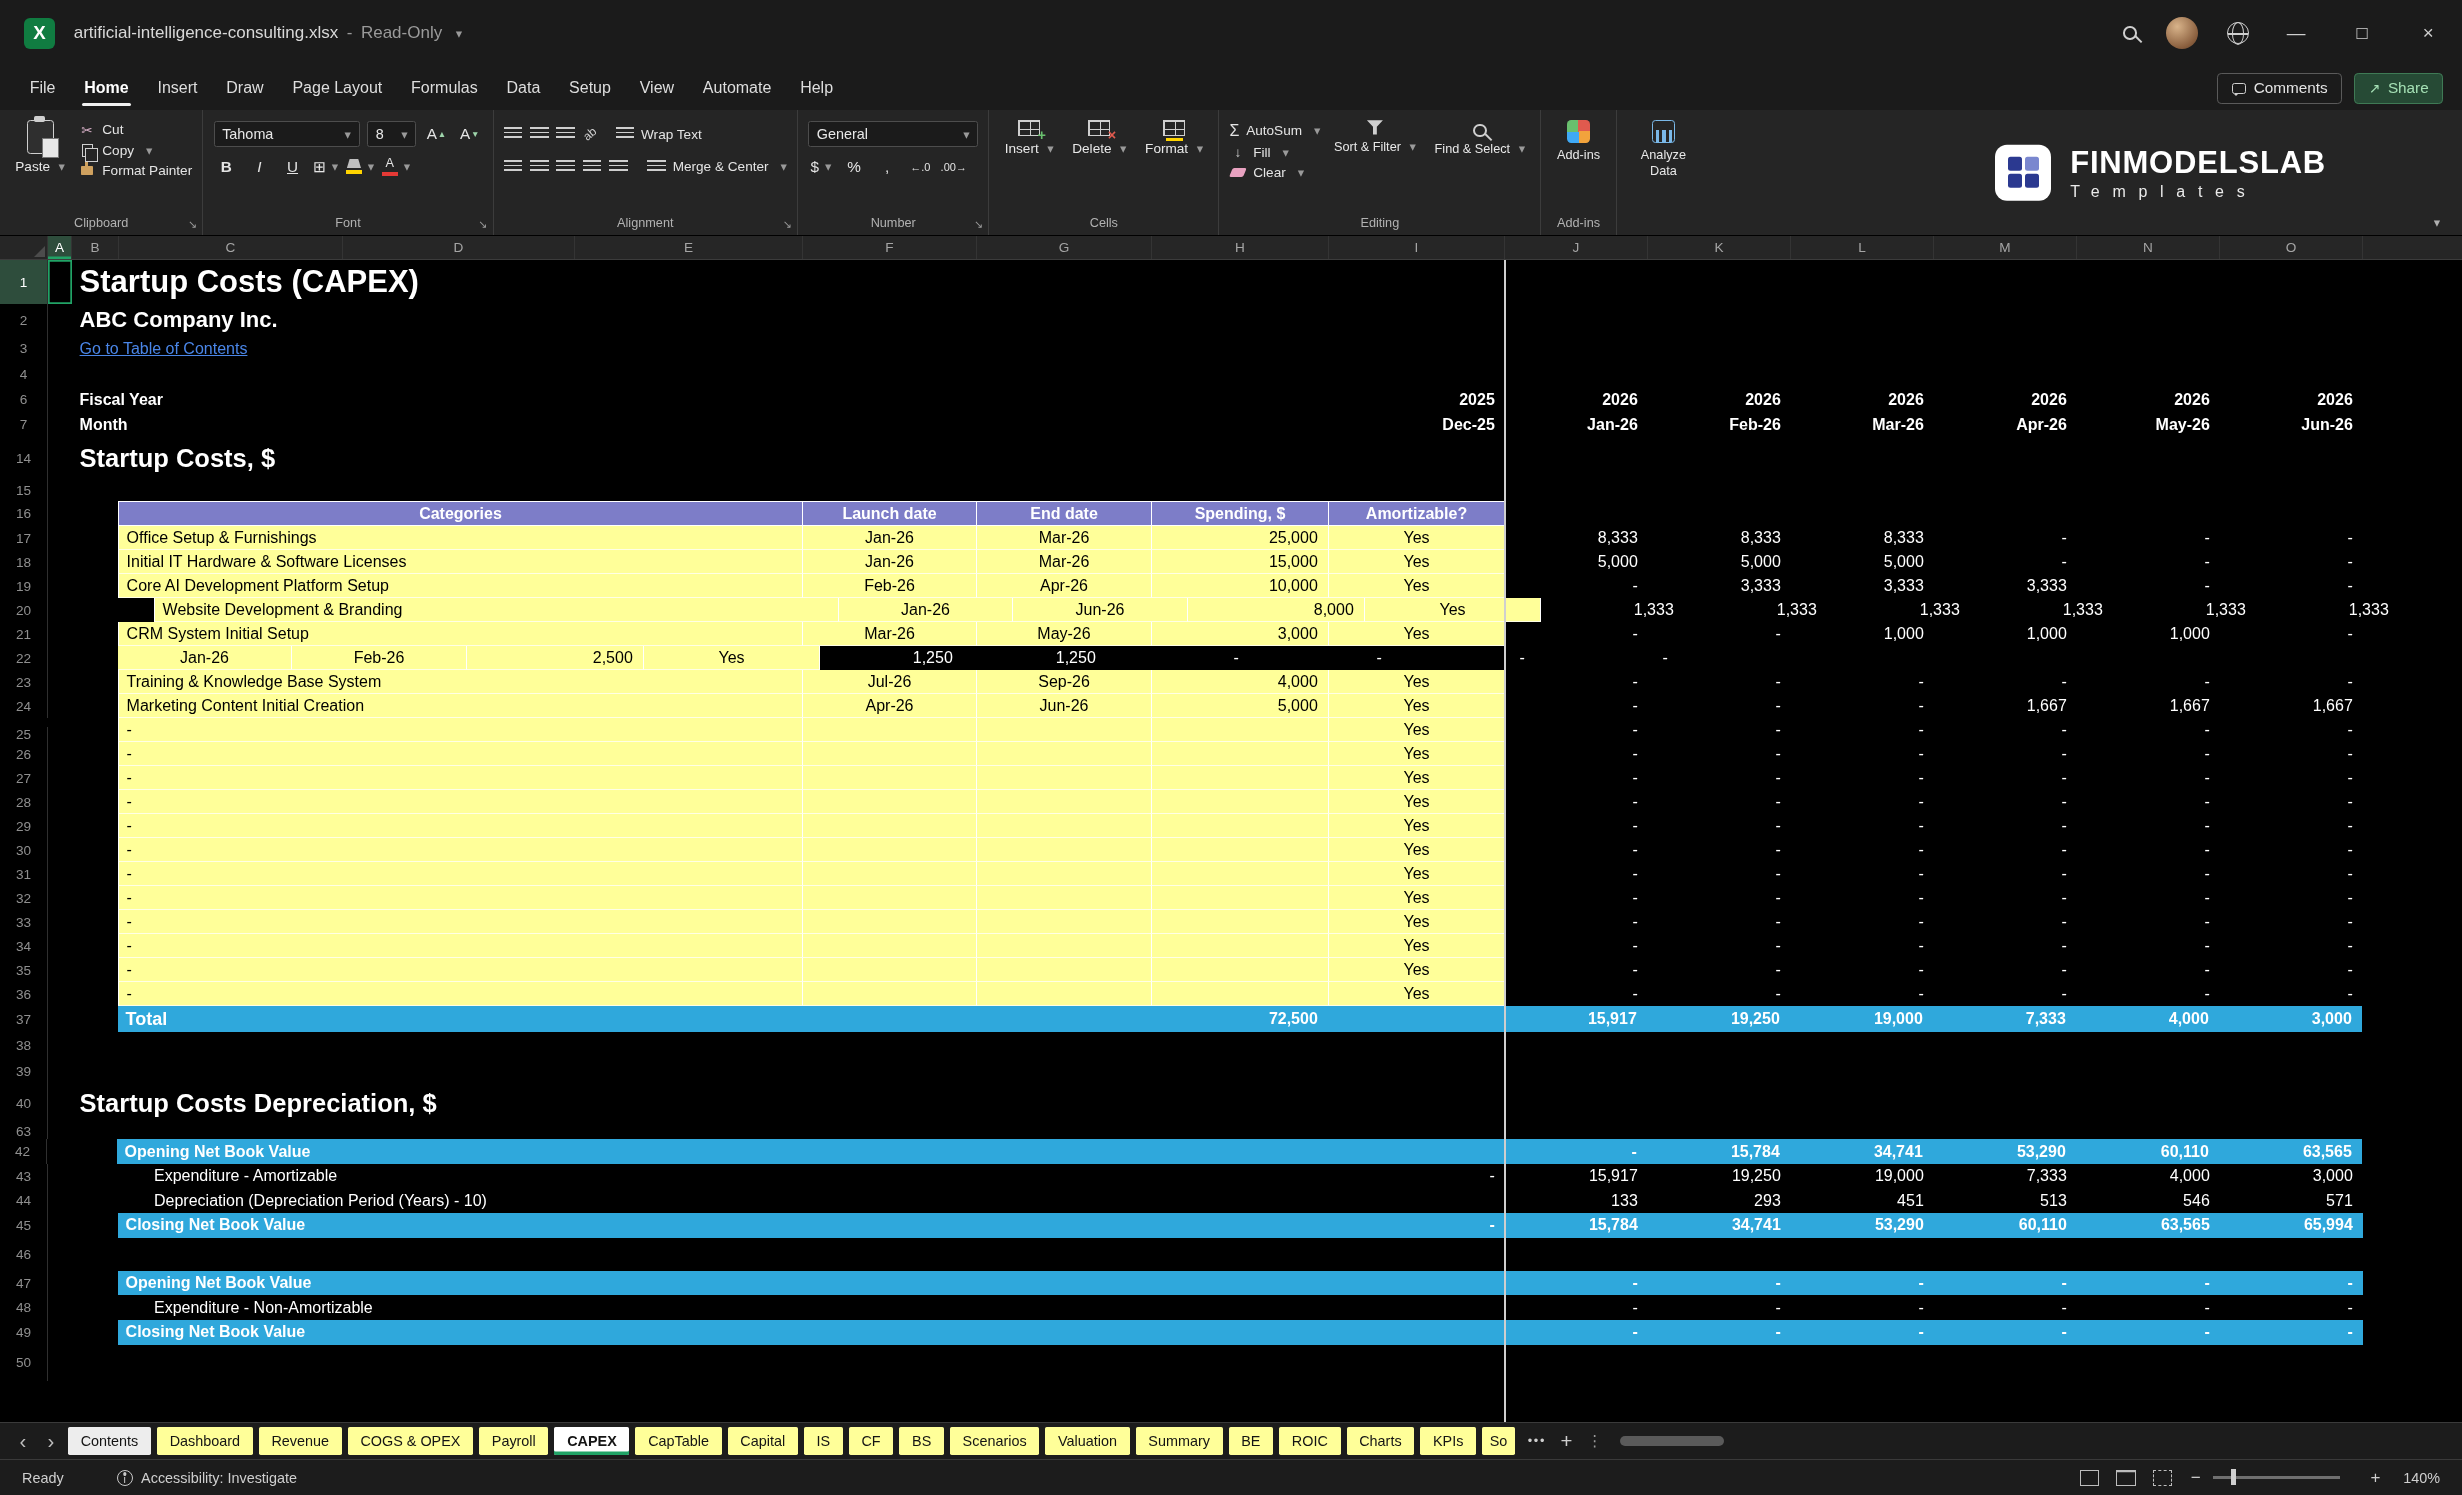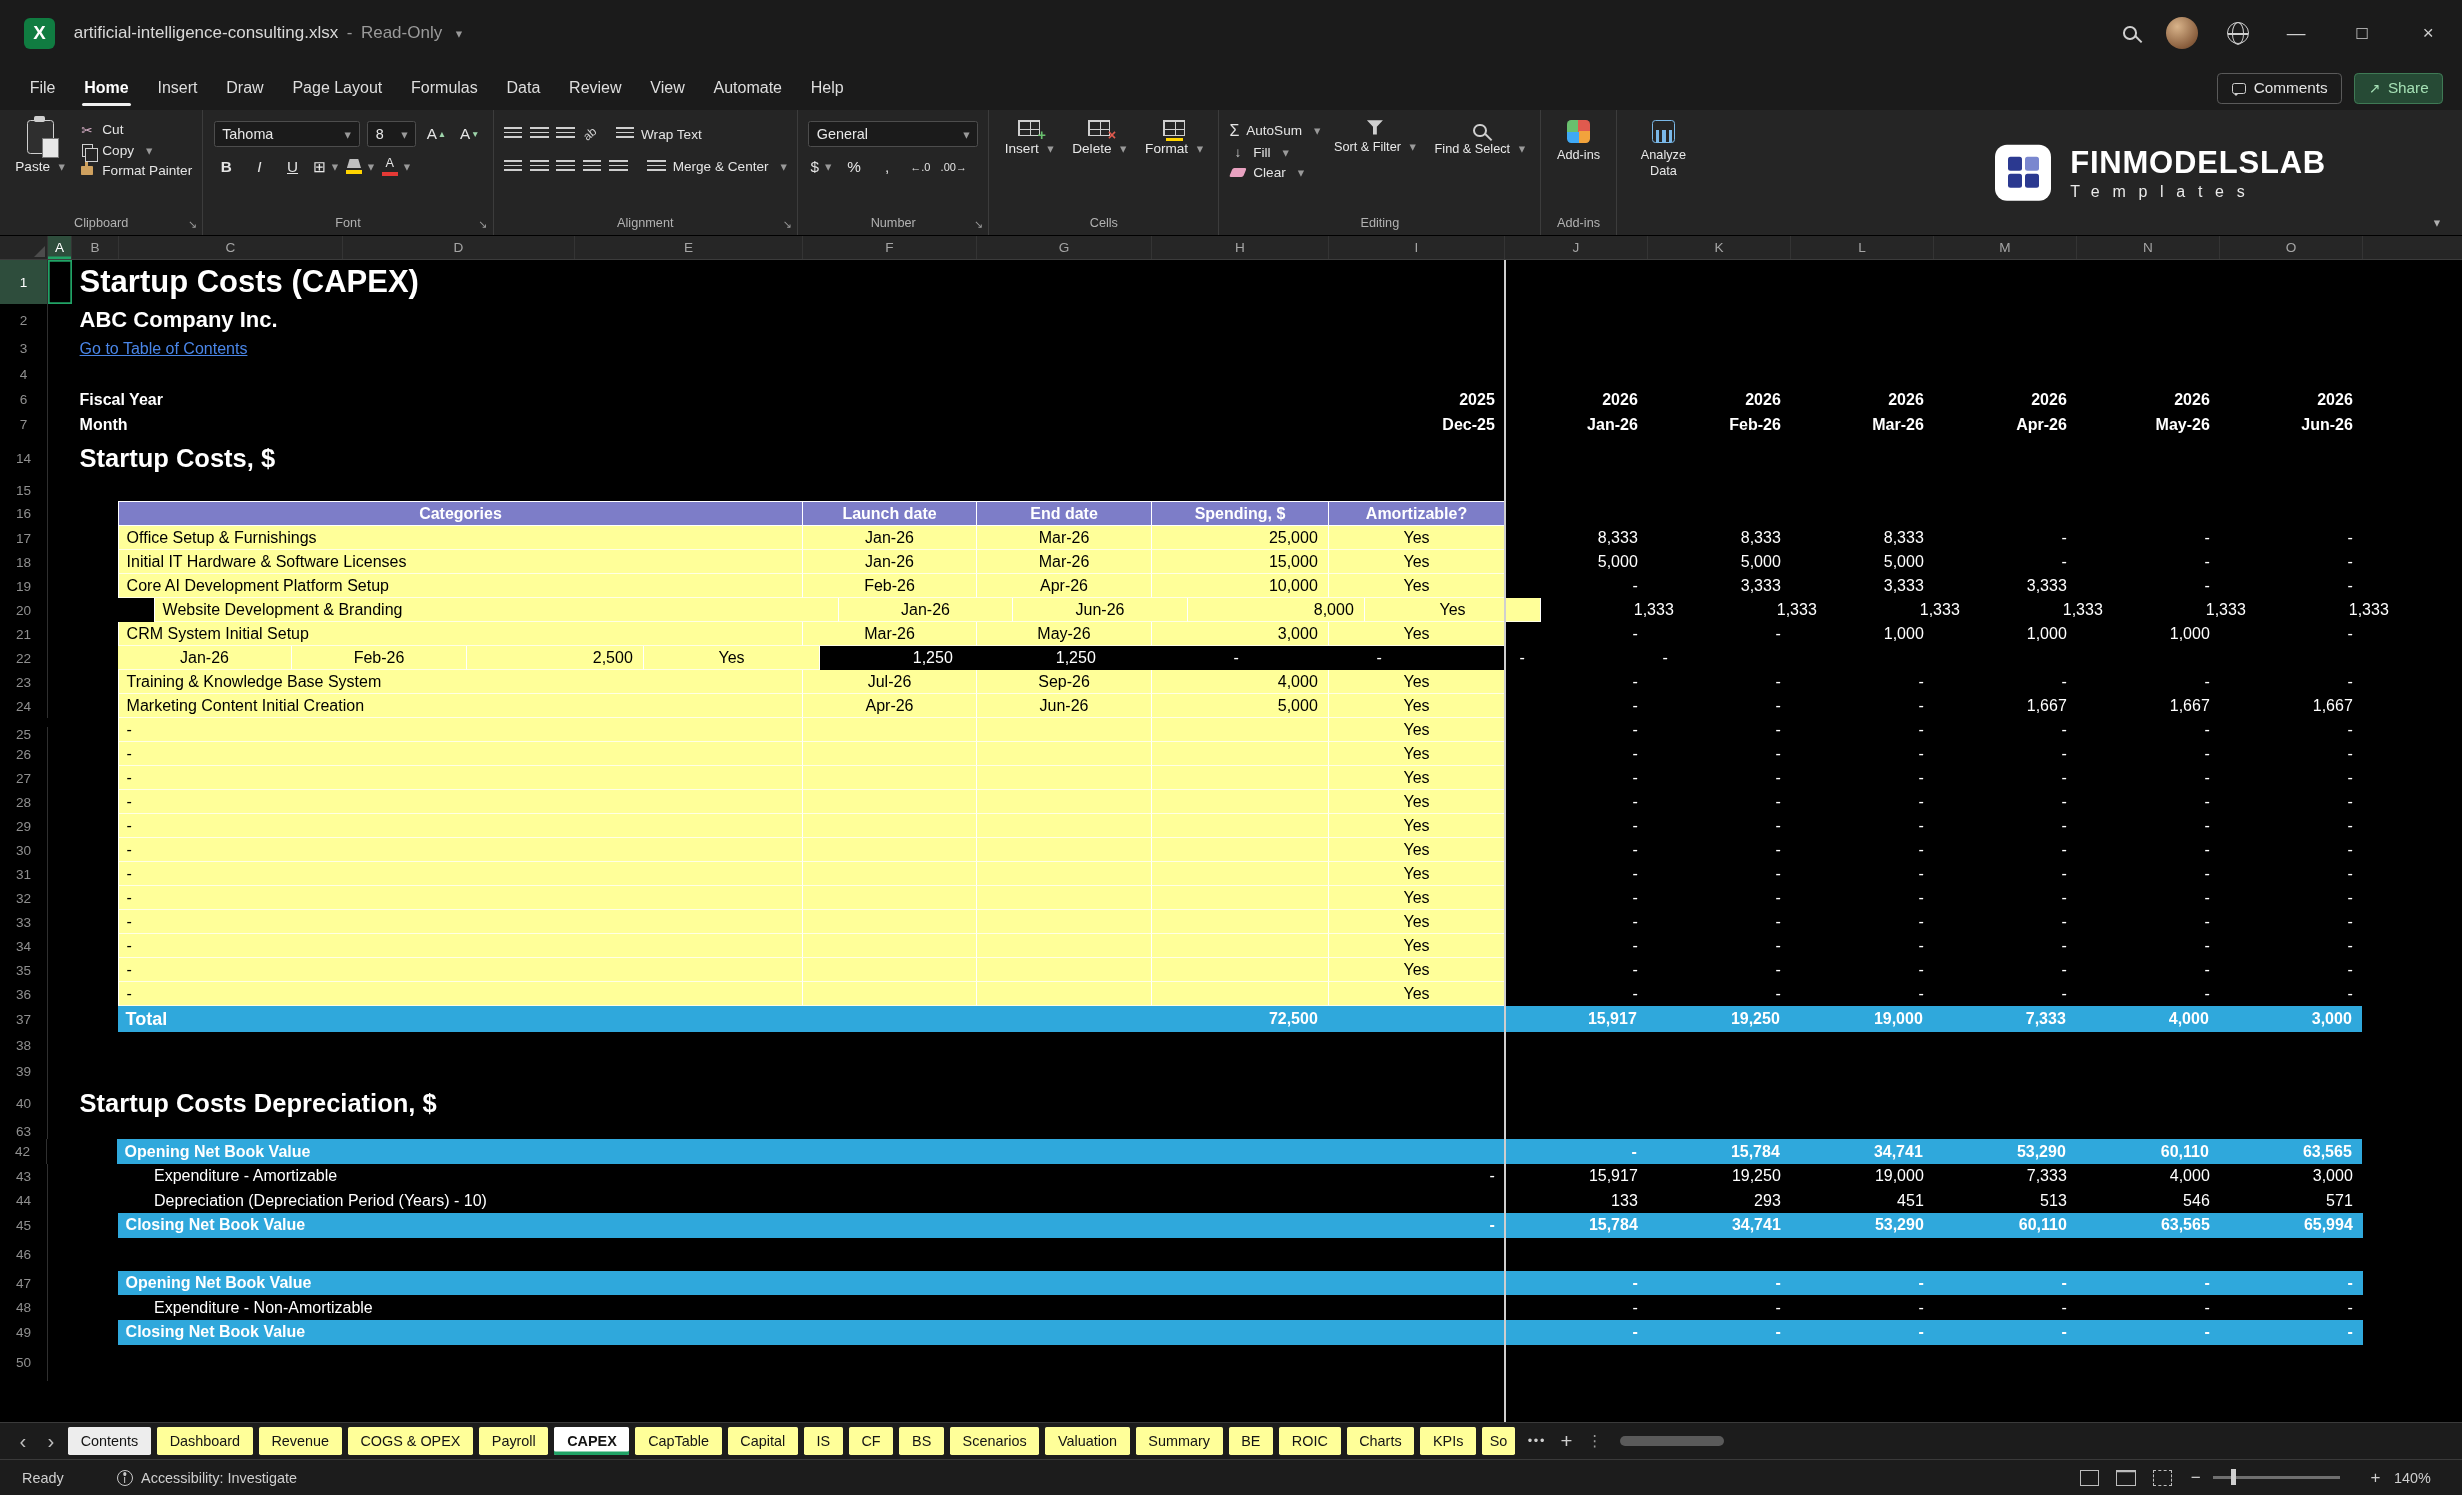--- a/index.html
+++ b/index.html
@@ -131,21 +131,21 @@
   .accico{width:16px;height:16px;border:1.7px solid #c9c9c9;border-radius:50%;margin-right:8.5px;position:relative}
   .accico::after{content:"";position:absolute;left:50%;top:1.7px;transform:translateX(-50%);width:3.4px;height:3.4px;border-radius:50%;background:#c9c9c9}
   .accico::before{content:"";position:absolute;left:50%;top:6px;transform:translateX(-50%);width:1.7px;height:6px;background:#c9c9c9}
   .sright{margin-left:auto;display:flex;align-items:center}
   .vico{width:19.5px;height:16px;border:1.3px solid #bdbdbd;margin-left:17px}
   .vico.v2{box-shadow:inset 0 3.4px 0 -2.1px #bdbdbd}
   .vico.v3{border-style:dashed}
   .zsym{margin-left:18.7px;font-size:17px;color:#cfcfcf}
   .ztrack{width:127px;height:2.5px;background:#6f6f6f;margin:0 12px;position:relative}
   .zthumb{position:absolute;left:18.7px;top:-6.8px;width:4.2px;height:16px;background:#cfcfcf}
-  .zpct{margin-left:13.6px;min-width:46px;text-align:left}
+  .zpct{margin-left:13.6px;min-width:46px;text-align:right}
 </style>
 </head>
 <body>
 
 <div class="titlebar">
   <span class="xlicon">
       <span class="xlx">X</span>
     </span>
   <span class="wtitle">
     <span>artificial-intelligence-consulting.xlsx</span>
@@ -165,21 +165,21 @@
 
 <div class="menubar">
   <div id="menu-items" style="display:flex">
       <div class="mitem">File</div>
       <div class="mitem active">Home</div>
       <div class="mitem">Insert</div>
       <div class="mitem">Draw</div>
       <div class="mitem">Page Layout</div>
       <div class="mitem">Formulas</div>
       <div class="mitem">Data</div>
-      <div class="mitem">Review</div>
+      <div class="mitem">Setup</div>
       <div class="mitem">View</div>
       <div class="mitem">Automate</div>
       <div class="mitem">Help</div>
     </div>
   <div class="mbright">
     <div class="pill comments">
       <span class="ic-bubble"></span>
       <span>Comments</span>
     </div>
     <div class="pill share">

